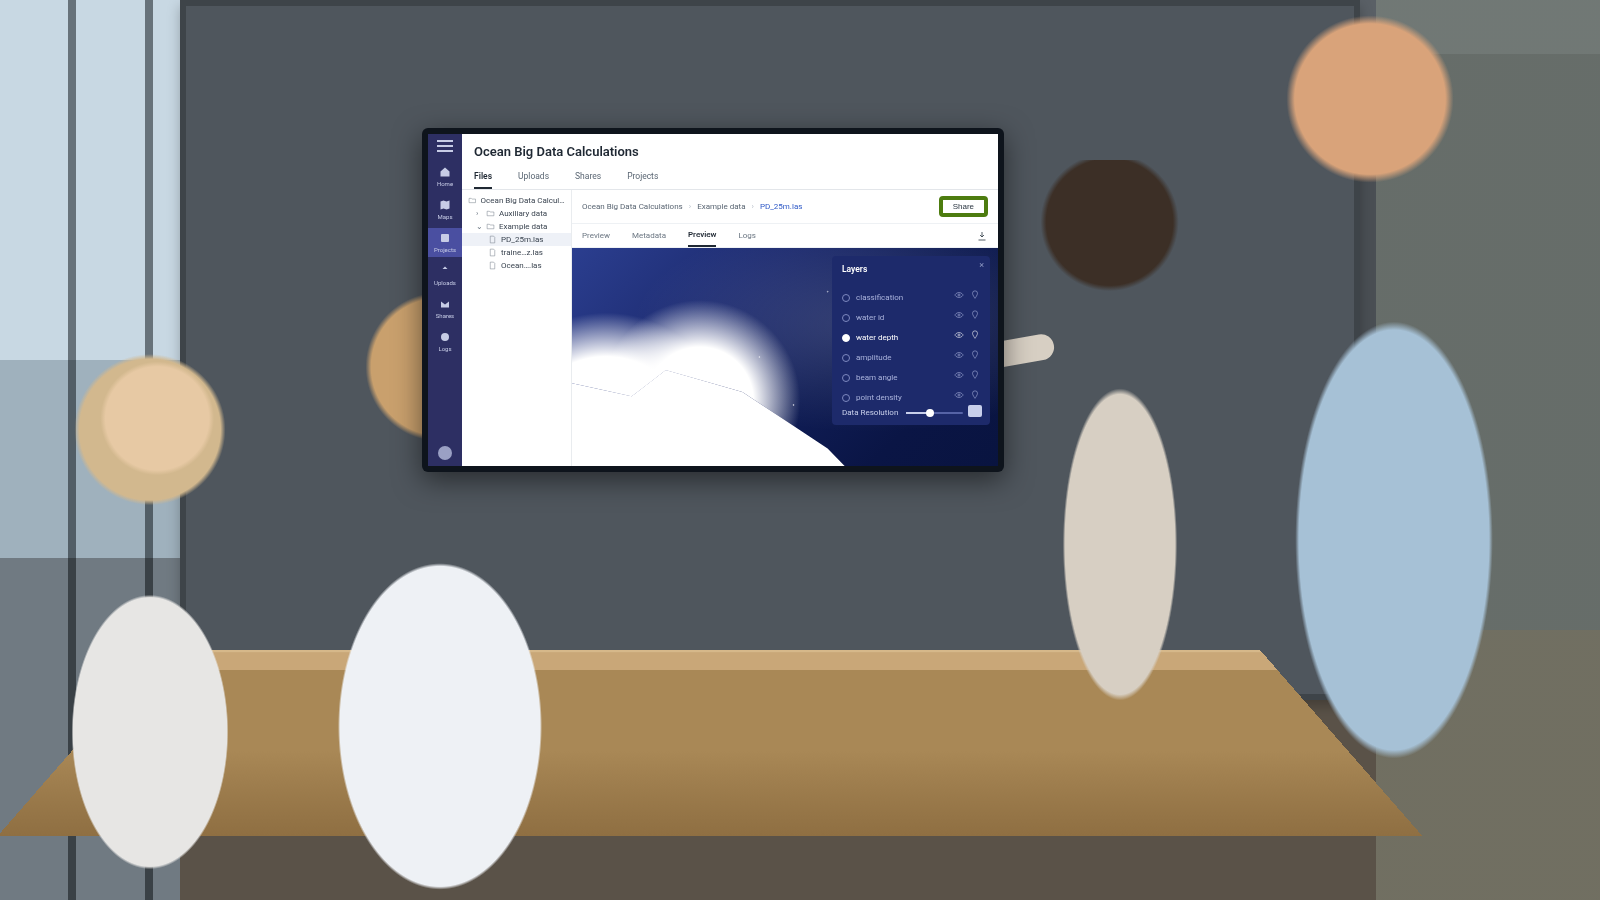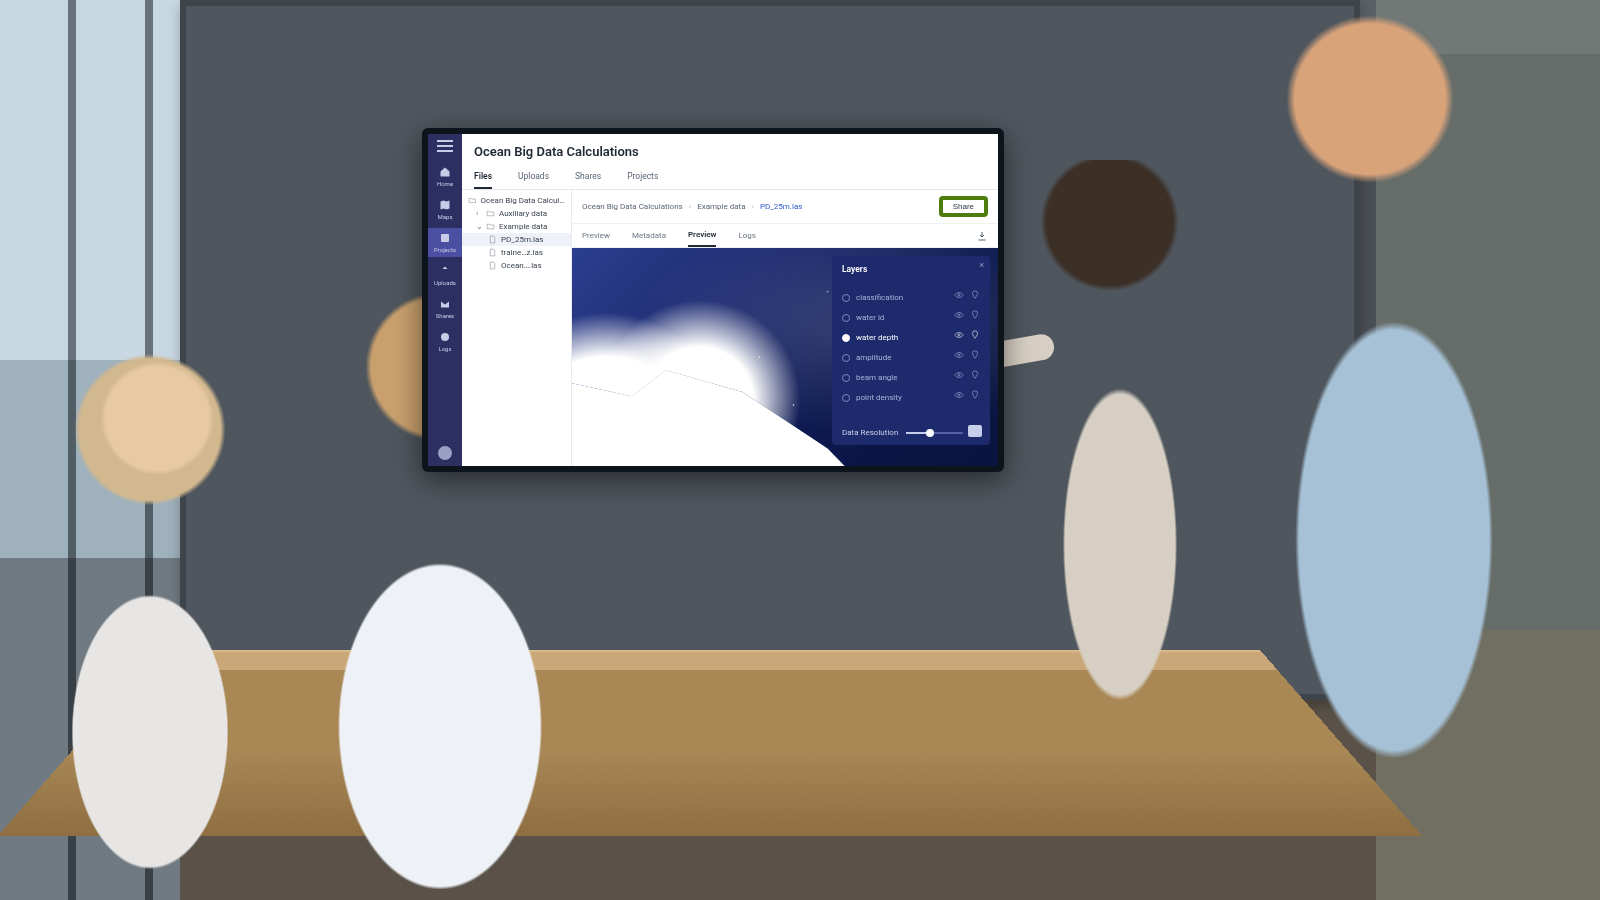--- a/index.html
+++ b/index.html
@@ -135,21 +135,21 @@
 }
 .layers .close{position:absolute; right:6px; top:4px; color:#8f9ac4; font-size:9px; cursor:pointer;}
 .layers h4{font-size:8.5px; color:#fff; font-weight:600; margin-bottom:12px;}
 .lrow{display:flex; align-items:flex-end; gap:6px; padding:4px 0; color:#aab3dc;}
 .lrow .radio{width:8px;height:8px;border:1px solid #7d88bf;border-radius:50%;flex-shrink:0;cursor:pointer;}
 .lrow.active{color:#fff;}
 .lrow.active .radio{border-color:#fff; background:#fff;}
 .lrow .acts{margin-left:auto; display:flex; gap:6px;}
 .lrow .acts span{width:10px; display:inline-block; cursor:pointer;}
 .lrow svg{width:10px;height:10px;fill:none;stroke:currentColor;stroke-width:1.4;}
-.slider-row{display:flex; align-items:center; gap:8px; margin-top:22px;}
+.slider-row{display:flex; align-items:center; gap:8px; margin-top:2px;}
 .slider-row .track{flex:1;height:2px;background:#5663a6;position:relative;border-radius:2px;}
 .slider-row .track::before{content:'';position:absolute;left:0;top:0;height:100%;width:42%;background:#c8cfeb;}
 .slider-row .thumb{position:absolute;left:42%;top:50%;transform:translate(-50%,-50%);width:8px;height:8px;border-radius:50%;background:#fff;cursor:pointer;}
 .slider-row .val{color:#fff;font-size:8px;}
 .layers .corner-icon{position:absolute; right:8px; bottom:8px; width:14px; height:12px; background:#c8cfeb; border-radius:2px;cursor:pointer;}
 .truncate{white-space:nowrap;overflow:hidden;text-overflow:ellipsis;max-width:100%;}
 </style>
 </head>
 <body>
 

